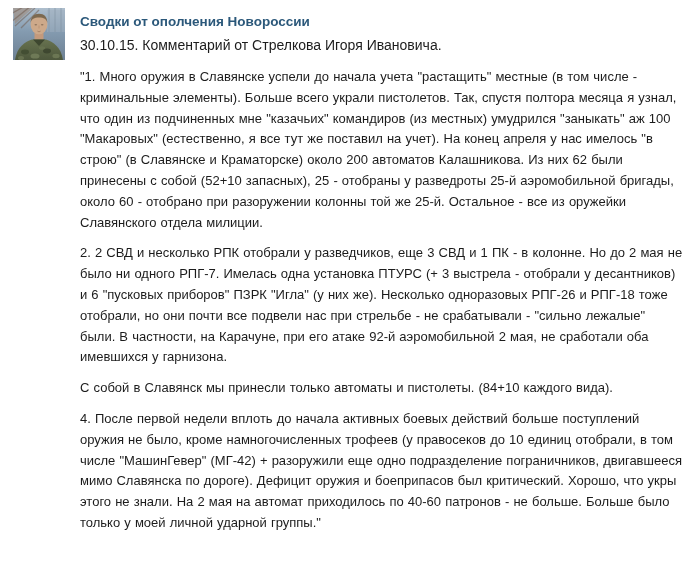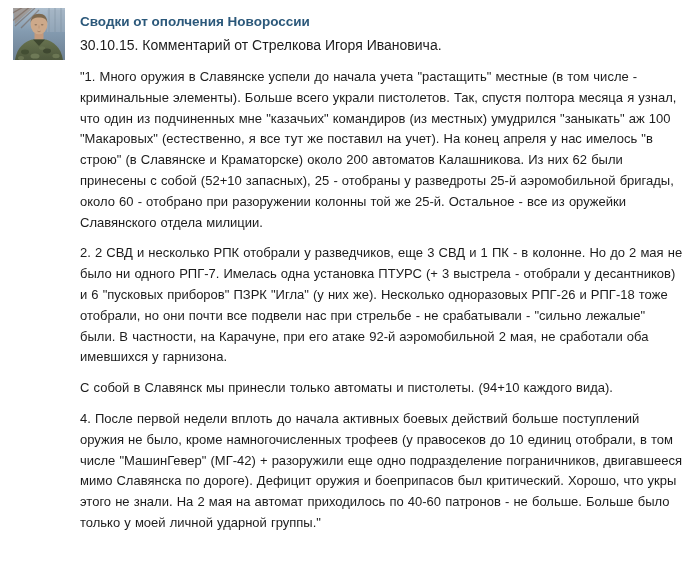--- a/index.html
+++ b/index.html
@@ -119,18 +119,18 @@
   </a>
 
   <div class="content">
     <a class="author-link">Сводки от ополчения Новороссии</a>
 
     <div class="post-date">30.10.15. Комментарий от Стрелкова Игоря Ивановича.</div>
 
     <div class="post-text">
       <p>"1. Много оружия в Славянске успели до начала учета "растащить" местные (в том числе - криминальные элементы). Больше всего украли пистолетов. Так, спустя полтора месяца я узнал, что один из подчиненных мне "казачьих" командиров (из местных) умудрился "заныкать" аж 100 "Макаровых" (естественно, я все тут же поставил на учет). На конец апреля у нас имелось "в строю" (в Славянске и Краматорске) около 200 автоматов Калашникова. Из них 62 были принесены с собой (52+10 запасных), 25 - отобраны у разведроты 25-й аэромобильной бригады, около 60 - отобрано при разоружении колонны той же 25-й. Остальное - все из оружейки Славянского отдела милиции.</p>
       <p>2. 2 СВД и несколько РПК отобрали у разведчиков, еще 3 СВД и 1 ПК - в колонне. Но до 2 мая не было ни одного РПГ-7. Имелась одна установка ПТУРС (+ 3 выстрела - отобрали у десантников) и 6 "пусковых приборов" ПЗРК "Игла" (у них же). Несколько одноразовых РПГ-26 и РПГ-18 тоже отобрали, но они почти все подвели нас при стрельбе - не срабатывали - "сильно лежалые" были. В частности, на Карачуне, при его атаке 92-й аэромобильной 2 мая, не сработали оба имевшихся у гарнизона.</p>
-      <p>С собой в Славянск мы принесли только автоматы и пистолеты. (94+10 каждого вида).</p>
+      <p>С собой в Славянск мы принесли только автоматы и пистолеты. (84+10 каждого вида).</p>
       <p>4. После первой недели вплоть до начала активных боевых действий больше поступлений оружия не было, кроме намногочисленных трофеев (у правосеков до 10 единиц отобрали, в том числе "МашинГевер" (МГ-42) + разоружили еще одно подразделение пограничников, двигавшееся мимо Славянска по дороге). Дефицит оружия и боеприпасов был критический. Хорошо, что укры этого не знали. На 2 мая на автомат приходилось по 40-60 патронов - не больше. Больше было только у моей личной ударной группы."</p>
     </div>
   </div>
 
 </div>
 
 </body></html>

